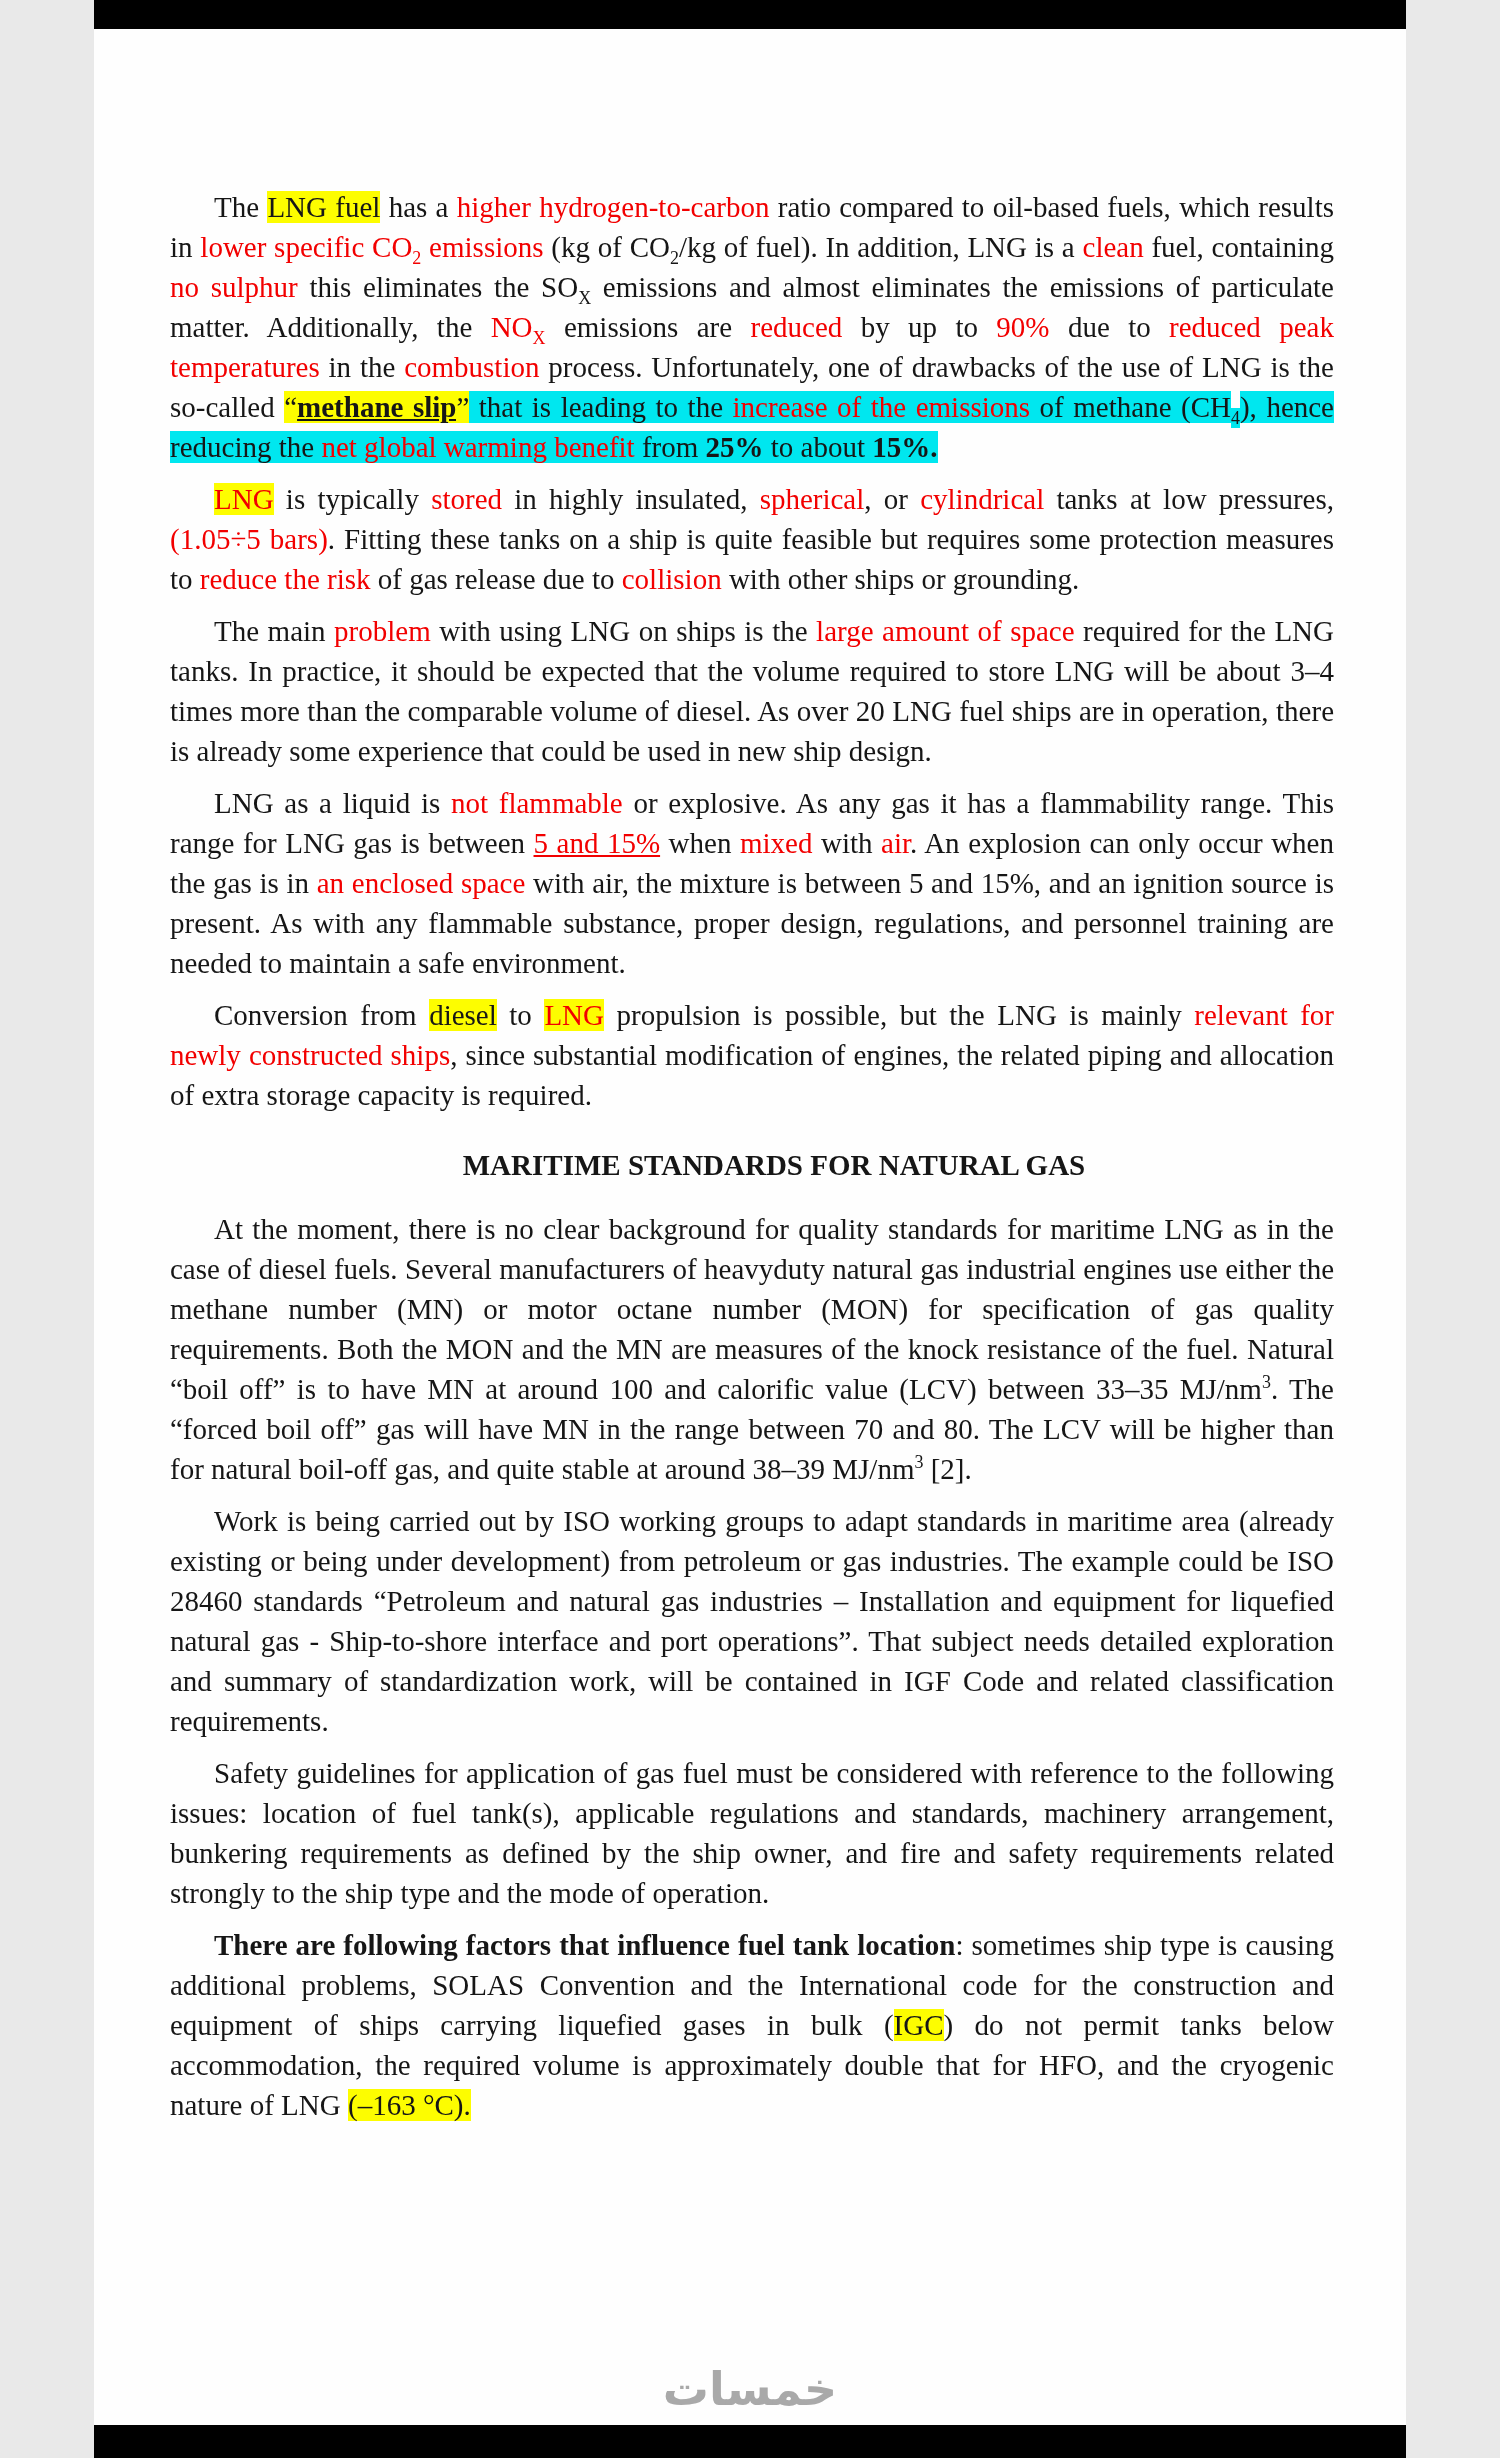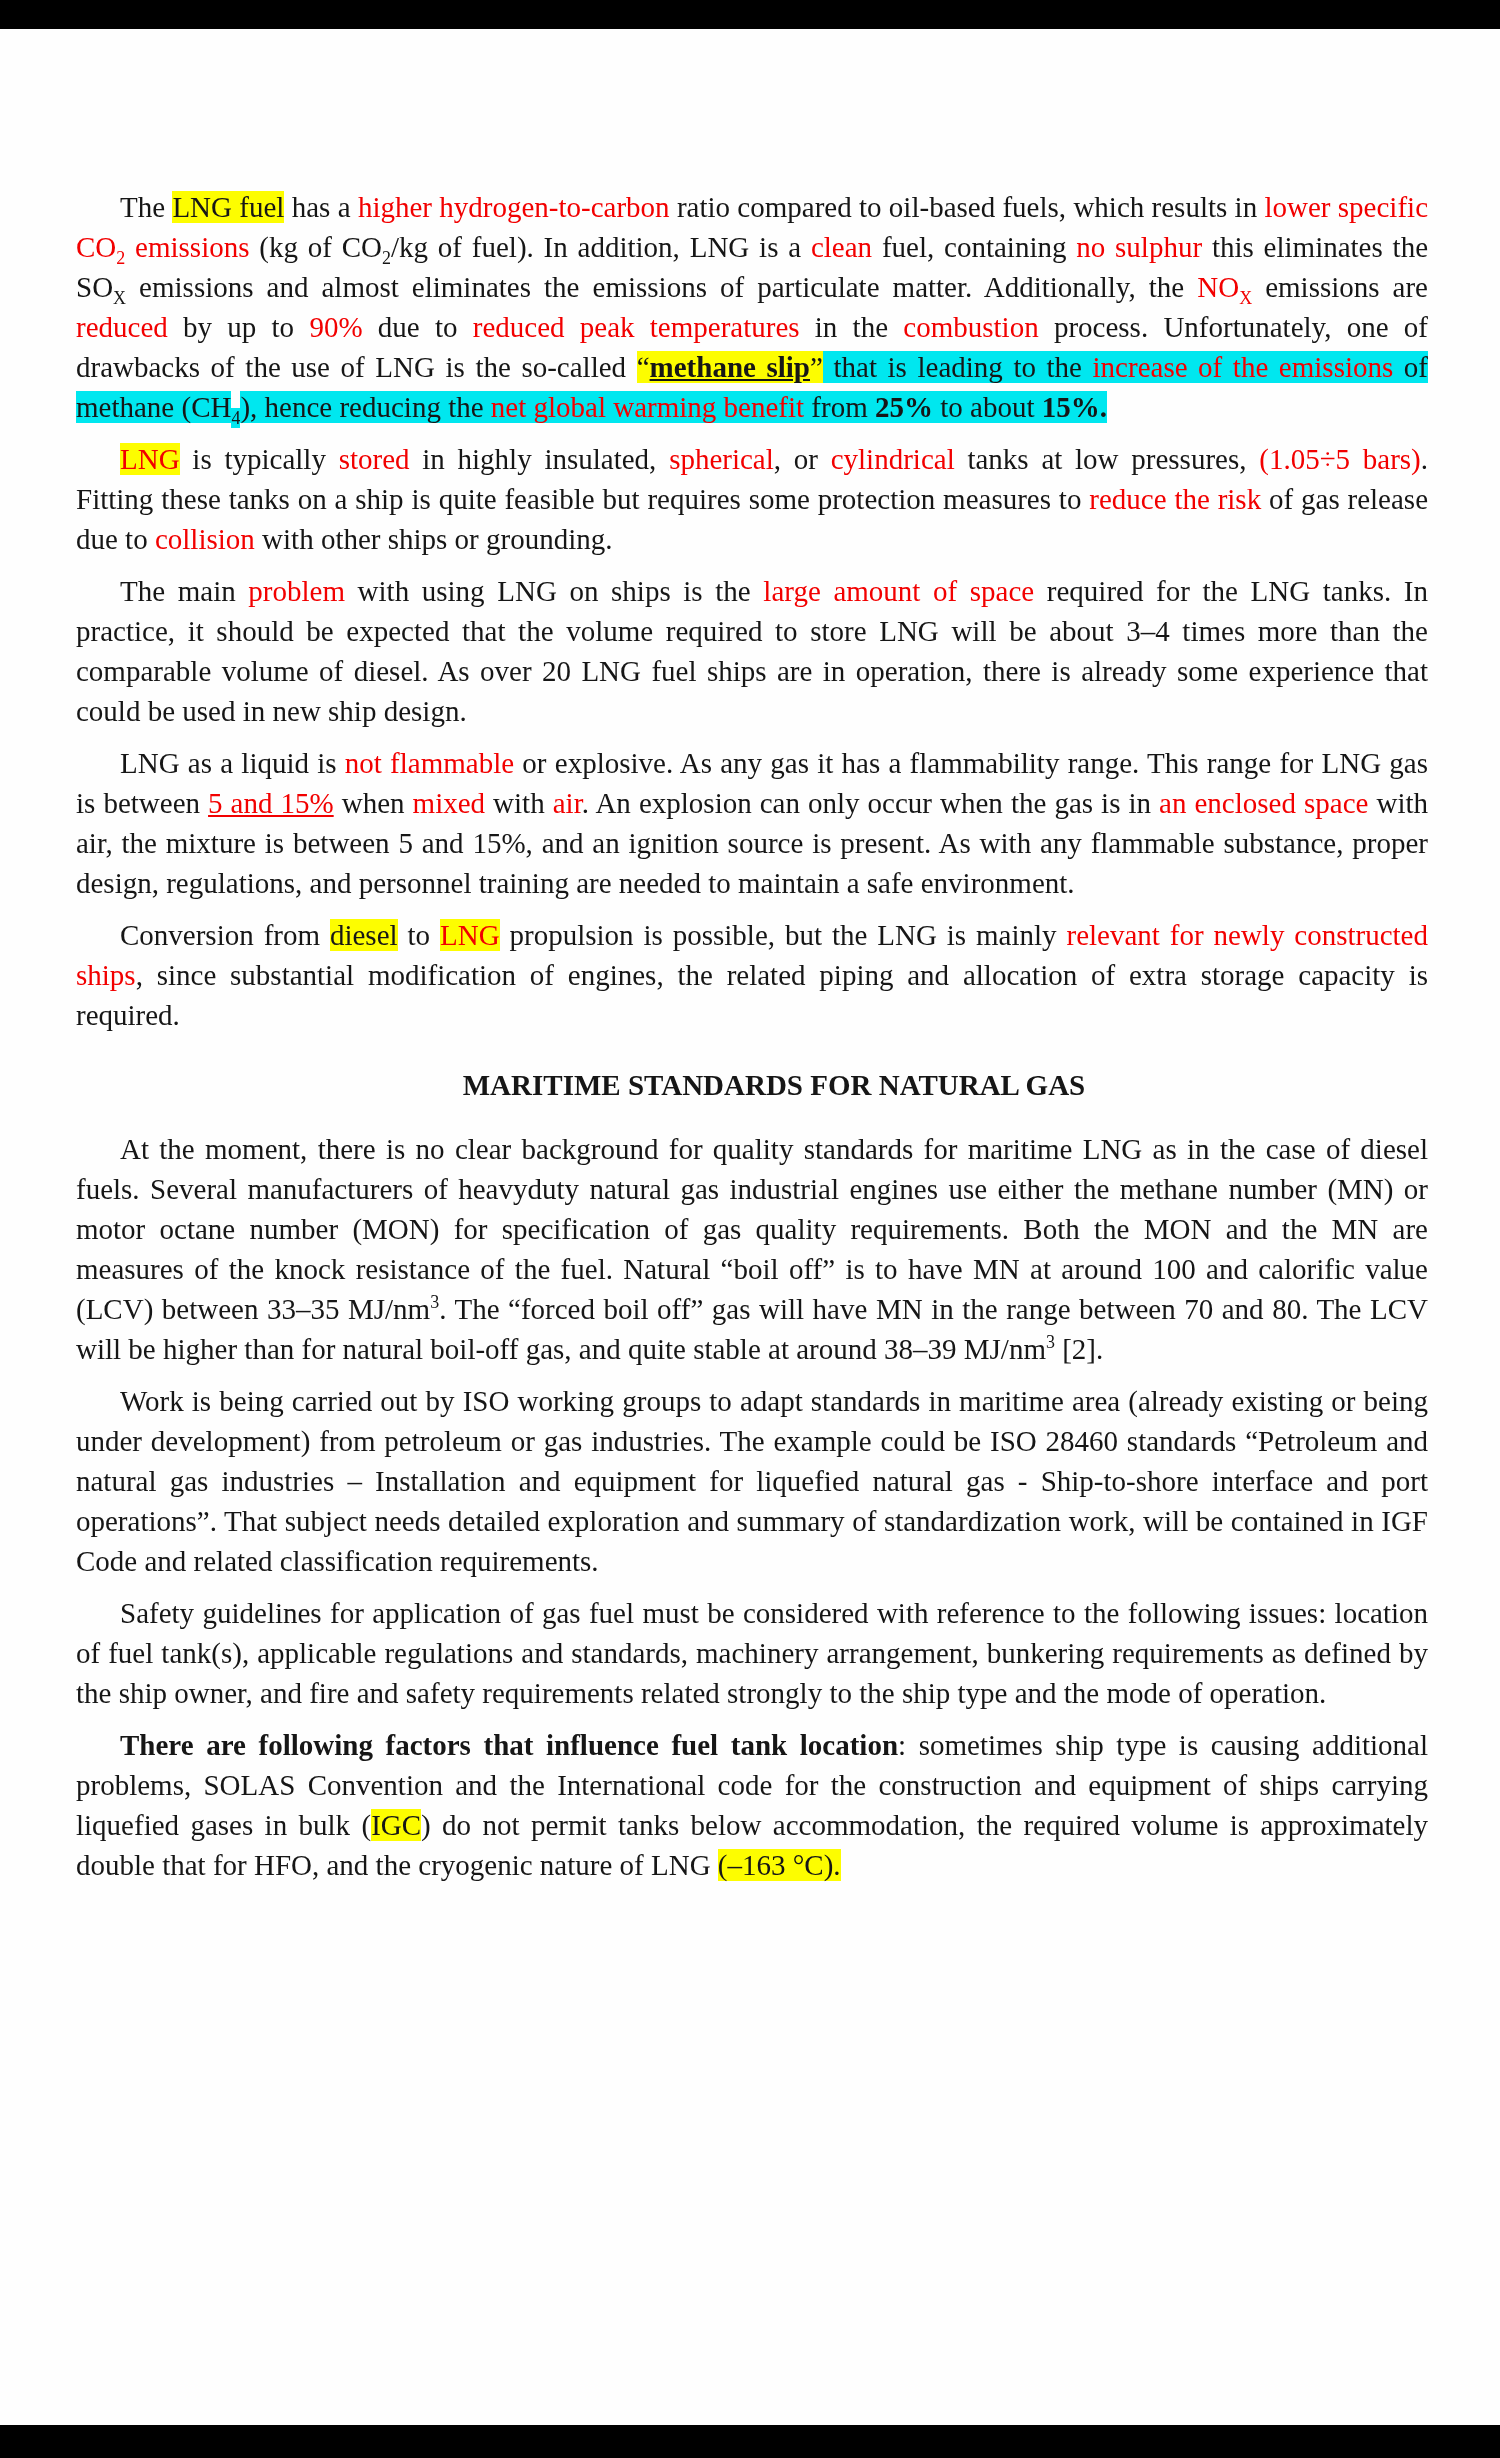--- a/index.html
+++ b/index.html
@@ -1,18 +1,18 @@
 <!DOCTYPE html>
 <html style="--text: #161616; --red: #f20000; --highlight-yellow: #fdfd00; --highlight-cyan: #00e7ef; --border: #000000;"><head>
 <meta charset="utf-8">
 <style>
   html, body { margin: 0; padding: 0; background: #e9e9e9; }
   .page {
     position: relative;
-    width: 1500px;
+    width: 1312px;
     height: 2458px;
     margin: 0 auto;
     background: #fefefe;
     overflow: hidden;
     font-family: "Liberation Serif", "DejaVu Serif", serif;
     color: var(--text, #161616);
   }
   .scan-border-top {
     position: absolute; top: 0; left: 0; width: 100%; height: 29px;
     background: var(--border, #000);
@@ -70,14 +70,15 @@
       <p class="paragraph"><span class="c-red hl-yellow">LNG</span><span> is typically </span><span class="c-red">stored</span><span> in highly insulated, </span><span class="c-red">spherical</span><span>, or </span><span class="c-red">cylindrical</span><span> tanks at low pressures, </span><span class="c-red">(1.05÷5 bars)</span><span>. Fitting these tanks on a ship is quite feasible but requires some protection measures to </span><span class="c-red">reduce the risk</span><span> of gas release due to </span><span class="c-red">collision</span><span> with other ships or grounding.</span></p>
       <p class="paragraph"><span>The main </span><span class="c-red">problem</span><span> with using LNG on ships is the </span><span class="c-red">large amount of space</span><span> required for the LNG tanks. In practice, it should be expected that the volume required to store LNG will be about 3–4 times more than the comparable volume of diesel. As over 20 LNG fuel ships are in operation, there is already some experience that could be used in new ship design.</span></p>
       <p class="paragraph"><span>LNG as a liquid is </span><span class="c-red">not flammable</span><span> or explosive. As any gas it has a flammability range. This range for LNG gas is between </span><span class="c-red u">5 and 15%</span><span> when </span><span class="c-red">mixed</span><span> with </span><span class="c-red">air</span><span>. An explosion can only occur when the gas is in </span><span class="c-red">an enclosed space</span><span> with air, the mixture is between 5 and 15%, and an ignition source is present. As with any flammable substance, proper design, regulations, and personnel training are needed to maintain a safe environment.</span></p>
       <p class="paragraph"><span>Conversion from </span><span class="hl-yellow">diesel</span><span> to </span><span class="c-red hl-yellow">LNG</span><span> propulsion is possible, but the LNG is mainly </span><span class="c-red">relevant for newly constructed ships</span><span>, since substantial modification of engines, the related piping and allocation of extra storage capacity is required.</span></p>
       <h2 class="heading"><span class="b">MARITIME STANDARDS FOR NATURAL GAS</span></h2>
       <p class="paragraph"><span>At the moment, there is no clear background for quality standards for maritime LNG as in the case of diesel fuels. Several manufacturers of heavyduty natural gas industrial engines use either the methane number (MN) or motor octane number (MON) for specification of gas quality requirements. Both the MON and the MN are measures of the knock resistance of the fuel. Natural “boil off” is to have MN at around 100 and calorific value (LCV) between 33–35 MJ/nm</span><span class="sup">3</span><span>. The “forced boil off” gas will have MN in the range between 70 and 80. The LCV will be higher than for natural boil-off gas, and quite stable at around 38–39 MJ/nm</span><span class="sup">3</span><span> [2].</span></p>
       <p class="paragraph"><span>Work is being carried out by ISO working groups to adapt standards in maritime area (already existing or being under development) from petroleum or gas industries. The example could be ISO 28460 standards “Petroleum and natural gas industries – Installation and equipment for liquefied natural gas - Ship-to-shore interface and port operations”. That subject needs detailed exploration and summary of standardization work, will be contained in IGF Code and related classification requirements.</span></p>
       <p class="paragraph"><span>Safety guidelines for application of gas fuel must be considered with reference to the following issues: location of fuel tank(s), applicable regulations and standards, machinery arrangement, bunkering requirements as defined by the ship owner, and fire and safety requirements related strongly to the ship type and the mode of operation.</span></p>
       <p class="paragraph"><span class="b">There are following factors that influence fuel tank location</span><span>: sometimes ship type is causing additional problems, SOLAS Convention and the International code for the construction and equipment of ships carrying liquefied gases in bulk (</span><span class="hl-yellow">IGC</span><span>) do not permit tanks below accommodation, the required volume is approximately double that for HFO, and the cryogenic nature of LNG </span><span class="hl-yellow">(–163 °C).</span></p>
     </div>
+  <div class="watermark">خمسات</div>
   <div class="scan-border-bottom"></div>
 </div>
 
 </body></html>

